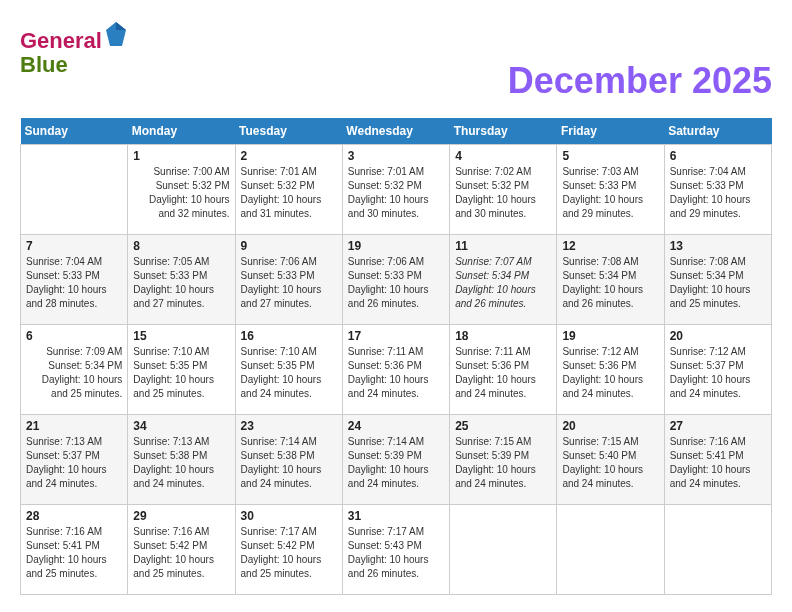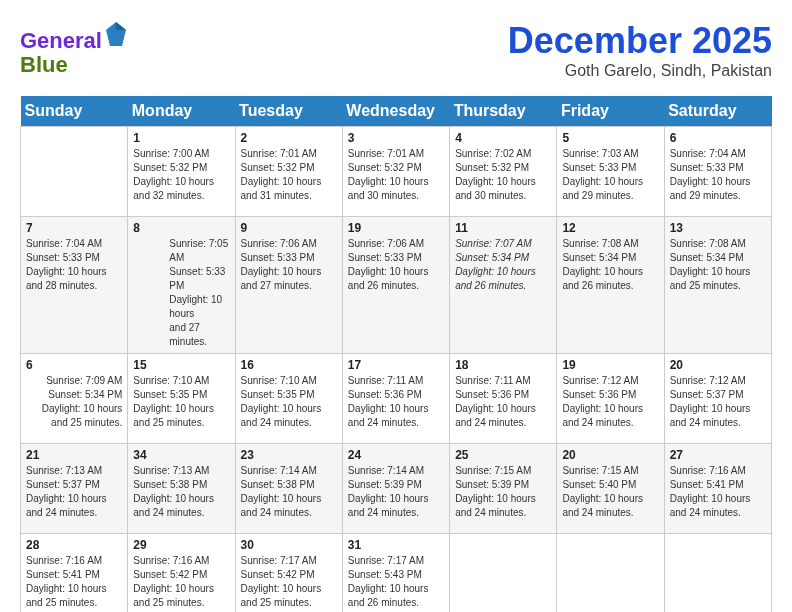--- a/index.html
+++ b/index.html
@@ -18,48 +18,49 @@
     }
     .logo {
       display: flex;
       align-items: center;
     }
     .logo-text {
       font-size: 22px;
       font-weight: bold;
       line-height: 1.1;
     }
-    .logo-general { color: #6d28d9; text-align: center; }
+    .logo-general { color: #be185d; text-align: center; }
     .logo-blue { color: #4d7c0f; }
     .logo-icon {
       width: 24px;
       height: 28px;
       margin-left: 2px;
     }
     .title-block { text-align: right; }
     .month-title {
       font-size: 36px;
       font-weight: bold;
-      color: #1d4ed8;
+      color: #8b5cf6;
+      margin-top: 40px;
     }
     .subtitle {
       font-size: 16px;
       color: #444;
     }
     table {
       width: 100%;
       border-collapse: collapse;
       font-size: 11px;
     }
     thead tr th {
       background-color: #2a7fc1;
       color: #fff;
       padding: 6px 4px;
       text-align: left;
-      font-size: 16px;
+      font-size: 12px;
       font-weight: bold;
     }
     tbody tr td {
       border: 1px solid #ccc;
       vertical-align: top;
       padding: 4px 5px;
       min-height: 80px;
       width: 107px;
       height: 90px;
     }
@@ -92,42 +93,41 @@
         <span class="logo-general">General</span><svg class="logo-icon" viewBox="0 0 24 28">
             <polygon points="12,2 22,10 18,26 6,26 2,10" fill="#2a7fc1"></polygon>
             <polygon points="12,2 22,10 12,10" fill="#1a5fa0"></polygon>
           </svg><br>
         <span class="logo-blue">Blue</span>
       </div>
     </div>
   </div>
   <div class="title-block">
     <div class="month-title">December 2025</div>
-    <div class="subtitle">Goth Garelo, Sindh, Pakistan</div>
   </div>
 </div>
 
 <table>
   <thead>
     <tr id="weekday-header">
         <th>Sunday</th>
         <th>Monday</th>
         <th>Tuesday</th>
         <th>Wednesday</th>
         <th>Thursday</th>
         <th>Friday</th>
         <th>Saturday</th>
       </tr>
   </thead>
   <tbody id="calendar-body">
       <tr>
         <td class="empty-cell"></td>
         <td>
           <div class="day-num">1</div>
-          <div class="day-info" style="white-space: pre-line;">Sunrise: 7:00 AM
+          <div class="day-info" style="white-space: pre-line; text-align: right;">Sunrise: 7:00 AM
 Sunset: 5:32 PM
 Daylight: 10 hours
 and 32 minutes.</div>
         </td>
         <td>
           <div class="day-num">2</div>
           <div class="day-info" style="white-space: pre-line;">Sunrise: 7:01 AM
 Sunset: 5:32 PM
 Daylight: 10 hours
 and 31 minutes.</div>
@@ -164,21 +164,21 @@
       <tr>
         <td>
           <div class="day-num">7</div>
           <div class="day-info" style="white-space: pre-line;">Sunrise: 7:04 AM
 Sunset: 5:33 PM
 Daylight: 10 hours
 and 28 minutes.</div>
         </td>
         <td>
           <div class="day-num">8</div>
-          <div class="day-info" style="white-space: pre-line; margin-left: 36px;">Sunrise: 7:05 AM
+          <div class="day-info" style="white-space: pre-line;">Sunrise: 7:05 AM
 Sunset: 5:33 PM
 Daylight: 10 hours
 and 27 minutes.</div>
         </td>
         <td>
           <div class="day-num">9</div>
           <div class="day-info" style="white-space: pre-line;">Sunrise: 7:06 AM
 Sunset: 5:33 PM
 Daylight: 10 hours
 and 27 minutes.</div>

